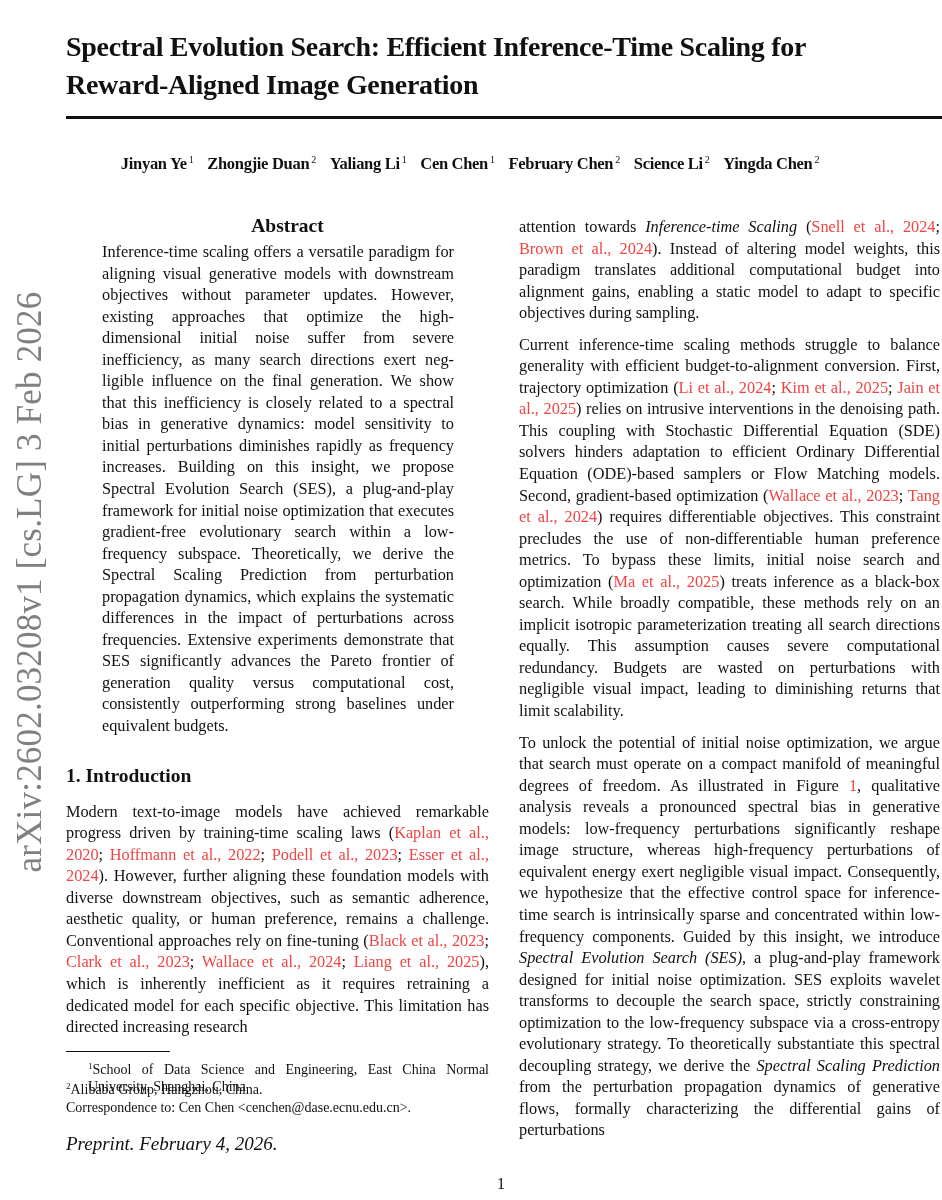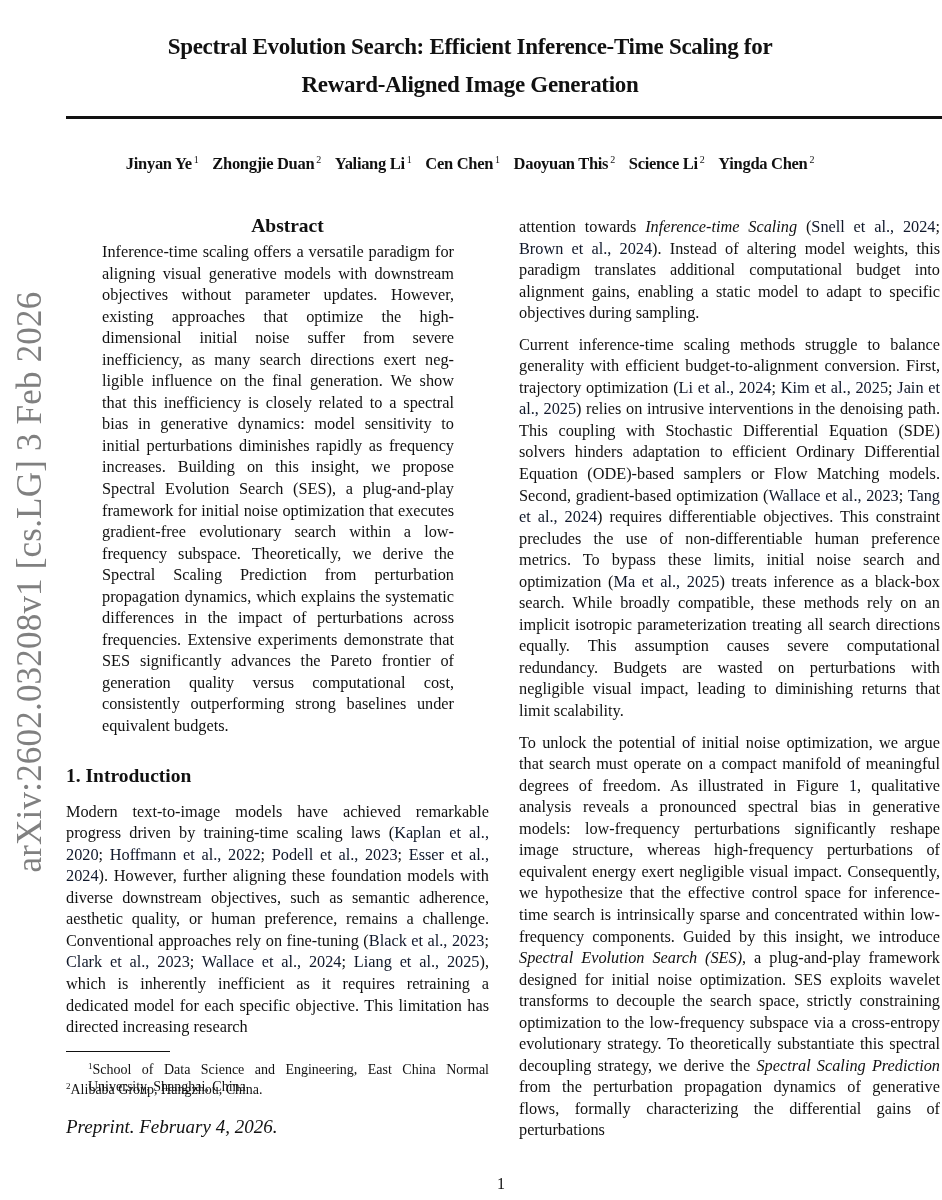--- a/index.html
+++ b/index.html
@@ -13,21 +13,21 @@
     width: 52px; height: 640px;
   }
   .sidebar-id span {
     position: absolute; left: 50%; top: 50%;
     transform: translate(-50%, -50%) rotate(-90deg);
     white-space: nowrap; font-size: 35px; color: #808080;
     letter-spacing: 0.2px;
   }
   .title {
     position: absolute; left: 66px; top: 28px; width: 808px;
-    text-align: center; font-weight: bold; font-size: 23px; line-height: 38px;
+    text-align: left; font-weight: bold; font-size: 28px; line-height: 38px;
     letter-spacing: -0.3px;
   }
   .rule {
     position: absolute; left: 66px; top: 116px; width: 876px; height: 3px;
     background: #111111;
   }
   .authors {
     position: absolute; left: 66px; top: 154px; width: 808px;
     text-align: center; font-weight: bold; font-size: 16.5px; white-space: nowrap;
     letter-spacing: -0.3px;
@@ -43,21 +43,21 @@
   .abstract-head {
     text-align: center; font-weight: bold; font-size: 19.5px; line-height: 28px;
     margin: 0 0 1px 0; padding-left: 20px;
   }
   .abstract-body { margin: 0 35px 0 36px; }
   .section-head {
     font-weight: bold; font-size: 19.5px; margin: 25px 0 11px 0; line-height: 28px;
   }
   p { margin: 0; }
   .para + .para { margin-top: 10px; }
-  .cite { color: #0f172a; }
+  .cite { color: #ef4444; }
   em { font-style: italic; }
   .footnote-rule { width: 104px; height: 1px; background: #111; margin: 13px 0 6px 0; }
   .footnote { font-size: 14px; line-height: 17.5px; text-align: justify; }
   .footnote sup { font-size: 9px; vertical-align: 5px; }
   .fn-indent { padding-left: 22px; }
   .preprint { font-style: italic; font-size: 19px; margin-top: 17px; }
   .page-number { position: absolute; left: 497px; top: 1175px; font-size: 16px; }
 </style>
 </head>
 <body>
@@ -70,39 +70,40 @@
   <div>Spectral Evolution Search: Efficient Inference-Time Scaling for</div>
   <div>Reward-Aligned Image Generation</div>
 </div>
 <div class="rule"></div>
 
 <div class="authors">
   <span class="author"><span>Jinyan Ye</span><sup>1</sup></span>
   <span class="author"><span>Zhongjie Duan</span><sup>2</sup></span>
   <span class="author"><span>Yaliang Li</span><sup>1</sup></span>
   <span class="author"><span>Cen Chen</span><sup>1</sup></span>
-  <span class="author"><span>Daoyuan This</span><sup>2</sup></span>
+  <span class="author"><span>February Chen</span><sup>2</sup></span>
   <span class="author"><span>Science Li</span><sup>2</sup></span>
   <span class="author"><span>Yingda Chen</span><sup>2</sup></span>
 </div>
 
 <div class="col left-col">
   <div class="abstract-head">Abstract</div>
   <p class="abstract-body">Inference-time scaling offers a versatile paradigm for aligning visual generative models with down­stream objectives without parameter updates. However, existing approaches that optimize the high-dimensional initial noise suffer from severe inefficiency, as many search directions exert neg­ligible influence on the final generation. We show that this inefficiency is closely related to a spec­tral bias in generative dynamics: model sensitivity to initial perturbations diminishes rapidly as fre­quency increases. Building on this insight, we pro­pose Spectral Evolution Search (SES), a plug-and-play framework for initial noise optimization that executes gradient-free evolutionary search within a low-frequency subspace. Theoretically, we de­rive the Spectral Scaling Prediction from pertur­bation propagation dynamics, which explains the systematic differences in the impact of perturba­tions across frequencies. Extensive experiments demonstrate that SES significantly advances the Pareto frontier of generation quality versus com­putational cost, consistently outperforming strong baselines under equivalent budgets.</p>
 
   <div class="section-head">1. Introduction</div>
   <p><span>Modern text-to-image models have achieved remarkable progress driven by training-time scaling laws (</span><a class="cite">Kaplan et al., 2020</a><span>; </span><a class="cite">Hoffmann et al., 2022</a><span>; </span><a class="cite">Podell et al., 2023</a><span>; </span><a class="cite">Esser et al., 2024</a><span>). However, further aligning these foundation models with diverse downstream objectives, such as semantic ad­herence, aesthetic quality, or human preference, remains a challenge. Conventional approaches rely on fine-tuning (</span><a class="cite">Black et al., 2023</a><span>; </span><a class="cite">Clark et al., 2023</a><span>; </span><a class="cite">Wallace et al., 2024</a><span>; </span><a class="cite">Liang et al., 2025</a><span>), which is inherently inefficient as it re­quires retraining a dedicated model for each specific ob­jective.  This limitation has directed increasing research</span></p>
 
   <div class="footnote-rule"></div>
   <div class="footnote">
     <div class="fn-indent"><sup>1</sup><span>School of Data Science and Engineering, East China Normal University, Shanghai, China </span></div>
   </div>
   <div class="footnote" style="margin-top:-17.5px; text-indent: 0;">
   </div>
   <div class="footnote"><sup>2</sup><span>Alibaba Group, Hangzhou, China.</span></div>
+  <div class="footnote">Correspondence to: Cen Chen &lt;cenchen@dase.ecnu.edu.cn&gt;.</div>
   <div class="preprint">Preprint. February 4, 2026.</div>
 </div>
 
 <div class="col right-col">
   <p class="para"><span>attention towards </span><em>Inference-time Scaling</em><span> (</span><a class="cite">Snell et al., 2024</a><span>; </span><a class="cite">Brown et al., 2024</a><span>). Instead of altering model weights, this paradigm translates additional computational budget into alignment gains, enabling a static model to adapt to specific objectives during sampling.</span></p>
 
   <p class="para"><span>Current inference-time scaling methods struggle to balance generality with efficient budget-to-alignment conversion. First, trajectory optimization (</span><a class="cite">Li et al., 2024</a><span>; </span><a class="cite">Kim et al., 2025</a><span>; </span><a class="cite">Jain et al., 2025</a><span>) relies on intrusive interventions in the denoising path. This coupling with Stochastic Differen­tial Equation (SDE) solvers hinders adaptation to efficient Ordinary Differential Equation (ODE)-based samplers or Flow Matching models. Second, gradient-based optimiza­tion (</span><a class="cite">Wallace et al., 2023</a><span>; </span><a class="cite">Tang et al., 2024</a><span>) requires dif­ferentiable objectives. This constraint precludes the use of non-differentiable human preference metrics.  To bypass these limits, initial noise search and optimization (</span><a class="cite">Ma et al., 2025</a><span>) treats inference as a black-box search. While broadly compatible, these methods rely on an implicit isotropic pa­rameterization treating all search directions equally. This as­sumption causes severe computational redundancy. Budgets are wasted on perturbations with negligible visual impact, leading to diminishing returns that limit scalability.</span></p>
 
   <p class="para"><span>To unlock the potential of initial noise optimization, we ar­gue that search must operate on a compact manifold of mean­ingful degrees of freedom.  As illustrated in Figure </span><a class="cite">1</a><span>, qualita­tive analysis reveals a pronounced spectral bias in generative models: low-frequency perturbations significantly reshape image structure, whereas high-frequency perturbations of equivalent energy exert negligible visual impact.  Conse­quently, we hypothesize that the effective control space for inference-time search is intrinsically sparse and concen­trated within low-frequency components.  Guided by this insight, we introduce </span><em>Spectral Evolution Search (SES)</em><span>, a plug-and-play framework designed for initial noise opti­mization. SES exploits wavelet transforms to decouple the search space, strictly constraining optimization to the low-frequency subspace via a cross-entropy evolutionary strat­egy.  To theoretically substantiate this spectral decoupling strategy, we derive the </span><em>Spectral Scaling Prediction</em><span> from the perturbation propagation dynamics of generative flows, for­mally characterizing the differential gains of perturbations</span></p>
 </div>

